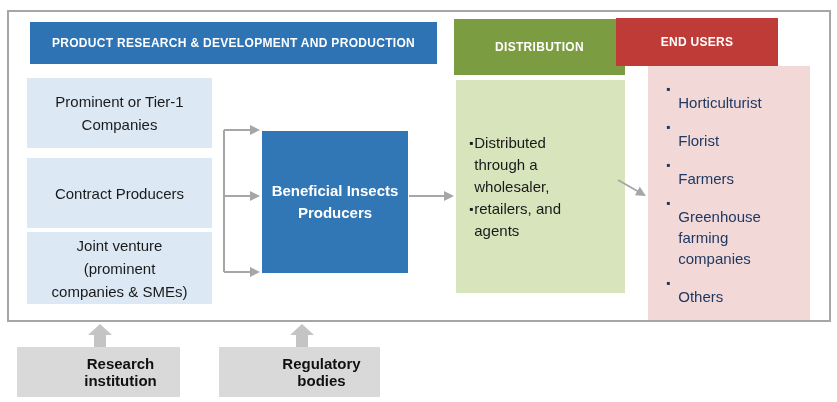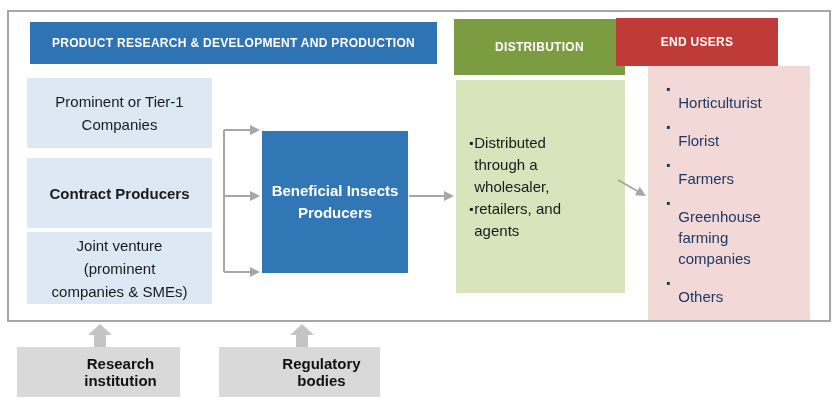--- a/index.html
+++ b/index.html
@@ -15,21 +15,21 @@
          text-align:left; }
   .hdr-production { left:30px; top:22px; width:407px; height:42px; background:var(--header-blue,#2E74B5); }
   .hdr-distribution { left:454px; top:19px; width:171px; height:56px; background:var(--header-olive,#7C9C42); }
   .hdr-endusers { left:616px; top:18px; width:162px; height:48px; background:var(--header-red,#BE3B38); }
 
   .srcbox { left:27px; width:185px; background:var(--light-blue,#DCE9F5);
             display:flex; align-items:center; justify-content:center;
             color:var(--dark-text,#1A1A1A); font-size:15px; line-height:23px;
             text-align:center; white-space:pre-line; }
   .srcbox-1 { top:78px; height:70px;text-align:center; }
-  .srcbox-2 { top:158px; height:70px;font-weight:bold; }
+  .srcbox-2 { top:158px; height:70px; }
   .srcbox-3 { top:232px; height:72px; }
 
   .producer { left:262px; top:131px; width:146px; height:142px;
               background:var(--producer-blue,#3176B5); color:#fff;
               display:flex; align-items:center; justify-content:center;
               font-weight:bold; font-size:15px; line-height:22px;
               text-align:center; white-space:pre-line; }
 
   .greenbox { left:456px; top:80px; width:169px; height:213px;
               background:var(--light-green,#D8E4BC);

